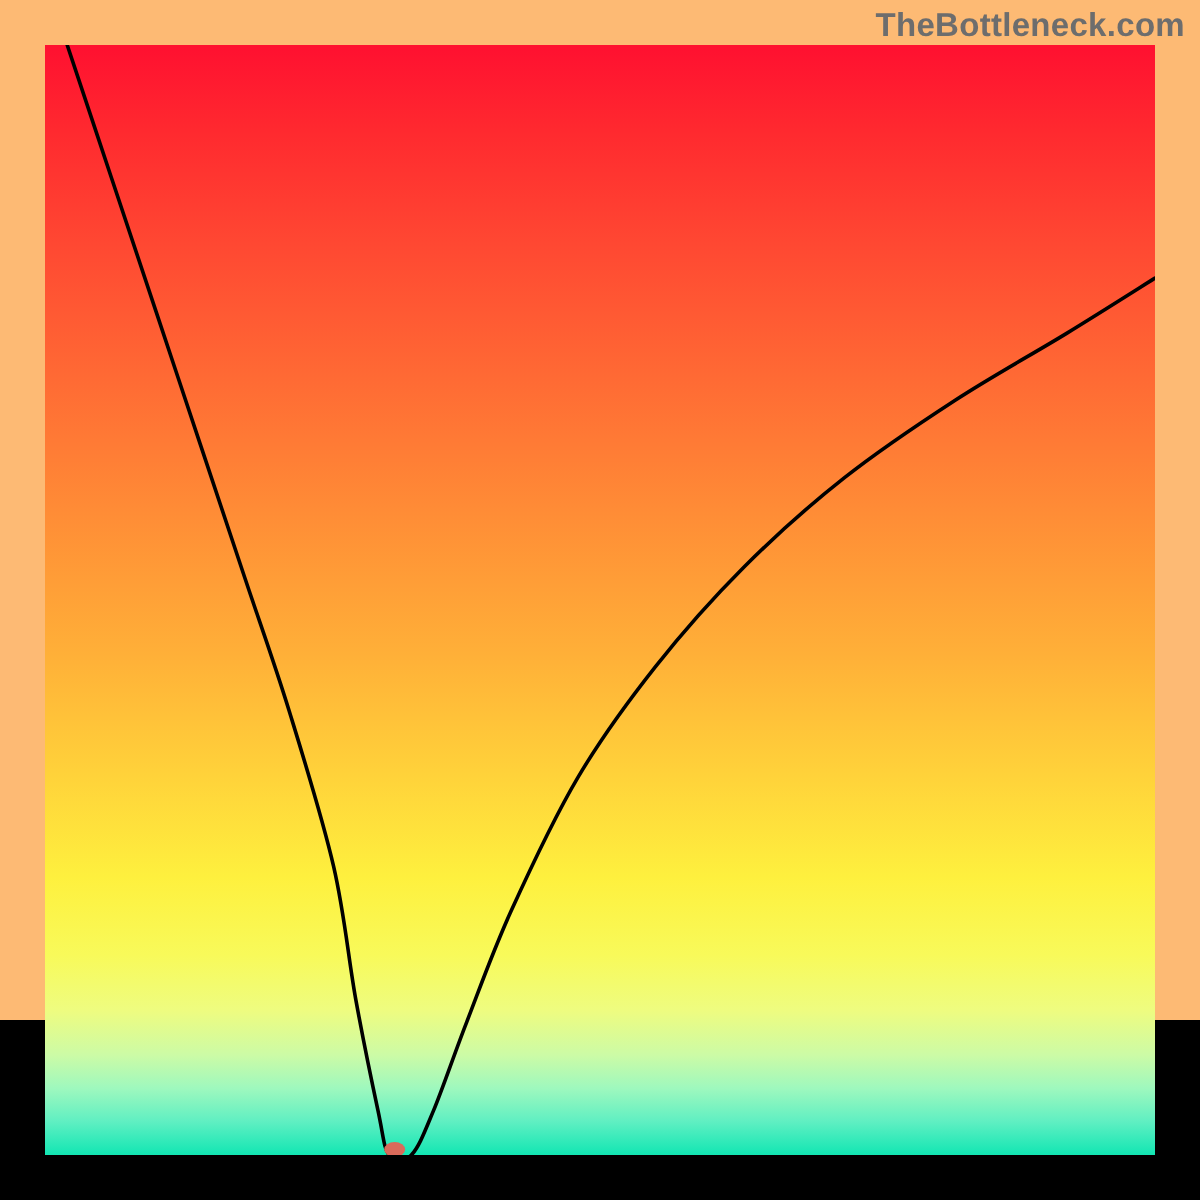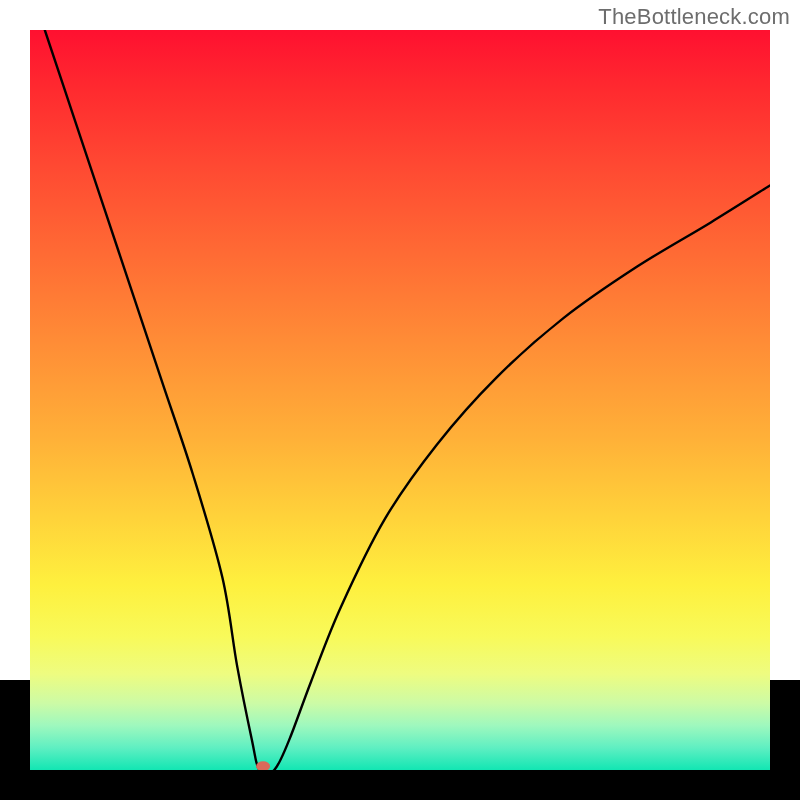--- a/index.html
+++ b/index.html
@@ -8,21 +8,22 @@
     width: 800px;
     height: 800px;
     background: #000;
     overflow: hidden;
     font-family: Arial, Helvetica, sans-serif;
   }
   .frame {
     position: relative;
     width: 800px;
     height: 680px;
-    background: #ffffff;
+    background: #fdba74;
+    font-weight: bold;
   }
   .plot-area {
     position: absolute;
     left: 30px;
     top: 30px;
     width: 740px;
     height: 740px;
     
     background: linear-gradient(
       to bottom,

